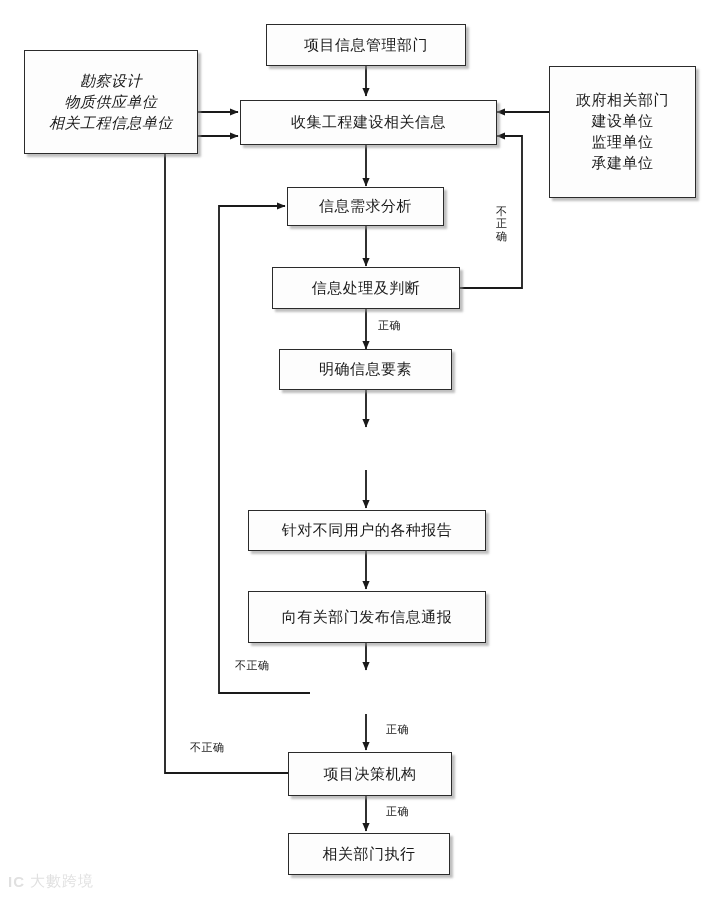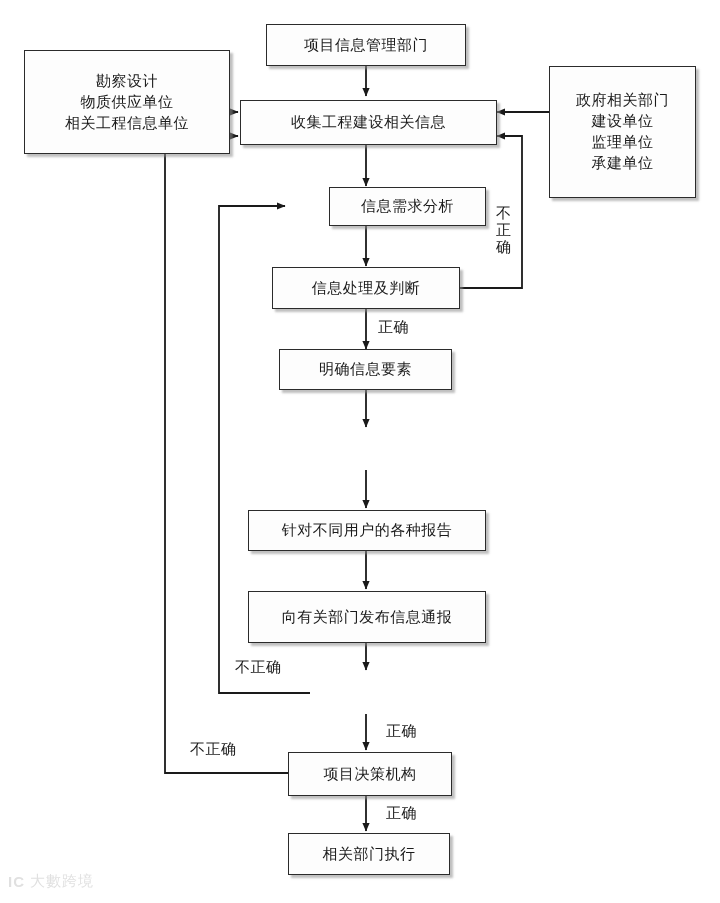--- a/index.html
+++ b/index.html
@@ -47,21 +47,21 @@
   .node .line {
     display: block;
     padding: 2px 0;
   }
   .multi .line {
     padding: 3px 0;
     font-size: 15px;
   }
   .edge-label {
     position: absolute;
-    font-size: 15px;
+    font-size: 11px;
     color: #1a1a1a;
     letter-spacing: 0.5px;
     white-space: nowrap;
     line-height: 1.05;
   }
   .edge-label.vert {
     white-space: normal;
     width: 1em;
     text-align: center;
     line-height: 1.12;
@@ -126,38 +126,38 @@
       <path d="M288,773 L165,773 L165,136 L238,136" marker-end="url(#ah)"></path>
 
       <path d="M366,796 L366,831" marker-end="url(#ah)"></path>
     </g>
   </svg>
 
   <div class="node" style="left:266px; top:24px; width:200px; height:42px;">
     <span class="line">项目信息管理部门</span>
   </div>
 
-  <div class="node multi" style="left:24px; top:50px; width:206px; height:104px;">
+  <div class="node multi" style="left:24px; top:50px; width:174px; height:104px;font-style:italic;">
     <span class="line">勘察设计</span>
     <span class="line">物质供应单位</span>
     <span class="line">相关工程信息单位</span>
   </div>
 
   <div class="node multi" style="left:549px; top:66px; width:147px; height:132px;">
     <span class="line">政府相关部门</span>
     <span class="line">建设单位</span>
     <span class="line">监理单位</span>
     <span class="line">承建单位</span>
   </div>
 
   <div class="node" style="left:240px; top:100px; width:257px; height:45px;">
     <span class="line">收集工程建设相关信息</span>
   </div>
 
-  <div class="node" style="left:287px; top:187px; width:157px; height:39px;margin-left:42px;">
+  <div class="node" style="left:287px; top:187px; width:157px; height:39px;">
     <span class="line">信息需求分析</span>
   </div>
 
   <div class="node" style="left:272px; top:267px; width:188px; height:42px;">
     <span class="line">信息处理及判断</span>
   </div>
 
   <div class="node" style="left:279px; top:349px; width:173px; height:41px;">
     <span class="line">明确信息要素</span>
   </div>

